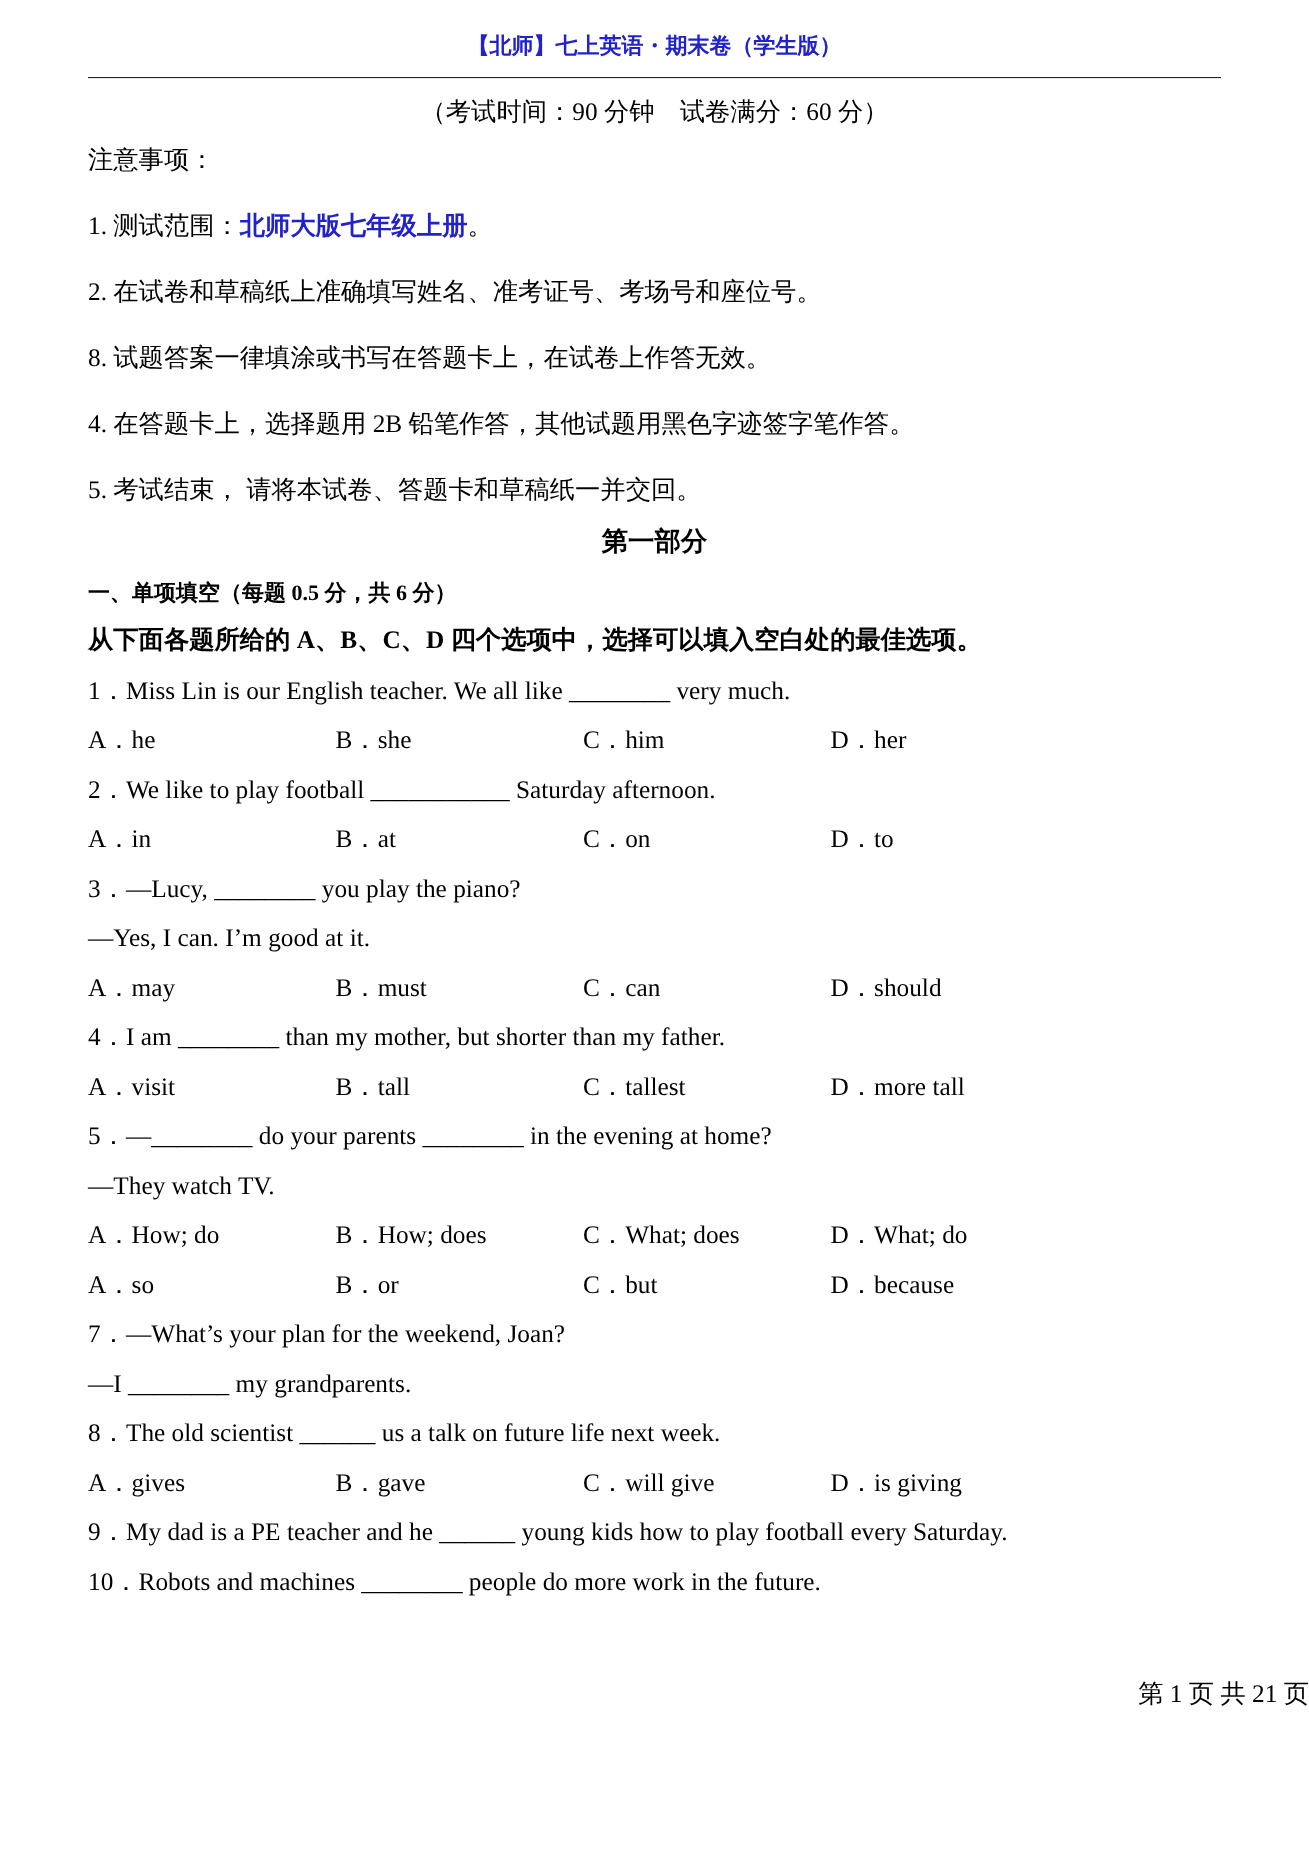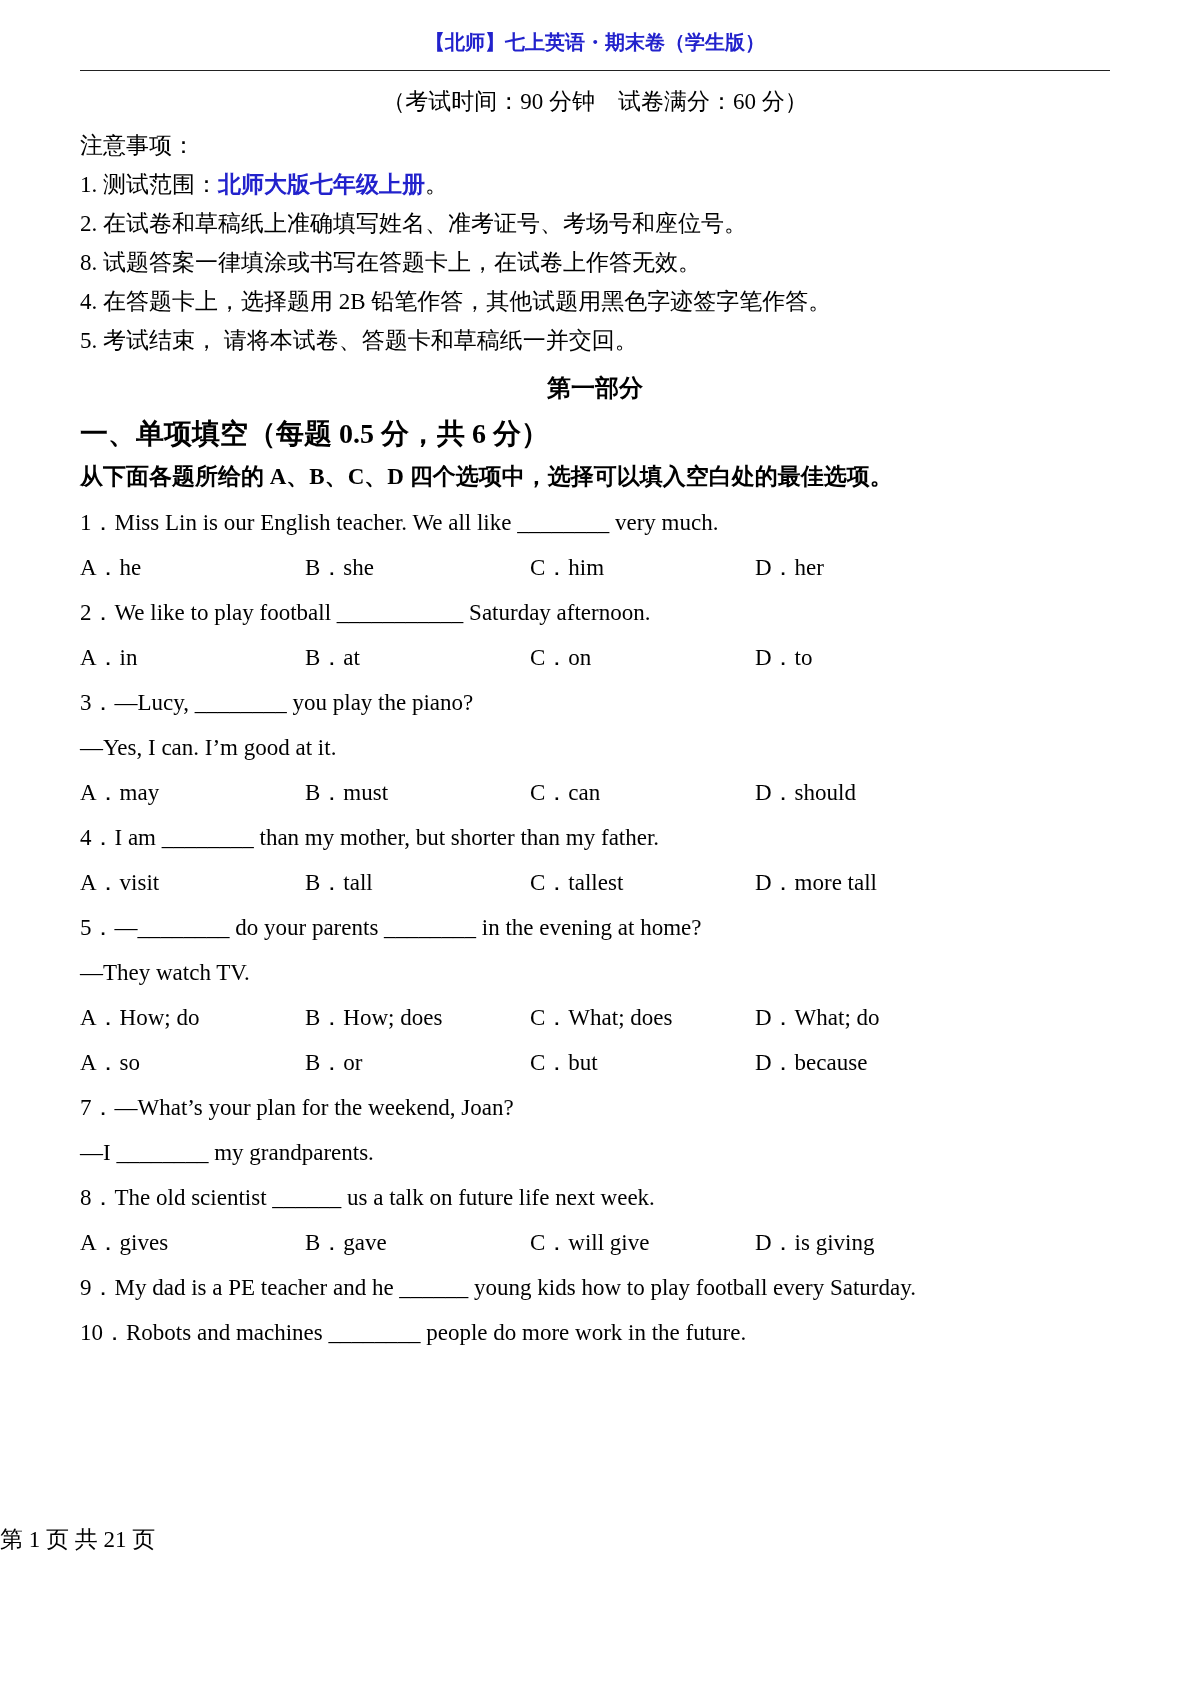--- a/index.html
+++ b/index.html
@@ -37,36 +37,36 @@
     margin-top: 16px;
     line-height: 30px;
   }
   .notes-label {
     font-size: 23px;
     margin-top: 14px;
     line-height: 30px;
   }
   .note-line {
     font-size: 23px;
-    margin-top: 9px;
+    margin-top: 30px;
     line-height: 30px;
   }
   .note-highlight {
     color: #2222CC;
     font-weight: bold;
   }
   .part-title {
     text-align: center;
     font-size: 24px;
     font-weight: bold;
     margin-top: 16px;
     line-height: 32px;
   }
   .section-title {
-    font-size: 28px;
+    font-size: 20px;
     font-weight: bold;
     margin-top: 14px;
     line-height: 32px;
     font-family: Liberation Serif, serif;
   }
   .section-instruction {
     font-size: 23px;
     font-weight: bold;
     margin-top: 12px;
     line-height: 30px;
@@ -81,21 +81,21 @@
     grid-template-columns: 225px 225px 225px 1fr;
     font-size: 23px;
     line-height: 29px;
     margin-top: 16px;
   }
   .footer {
     position: absolute;
     left: 0;
     right: 0;
     top: 1525px;
-    text-align: left;
+    text-align: right;
     font-size: 23px;
     line-height: 30px;
   }
 </style>
 </head>
 <body>
 
 <div class="page">
 
   <div class="doc-title">【北师】七上英语・期末卷（学生版）</div>

